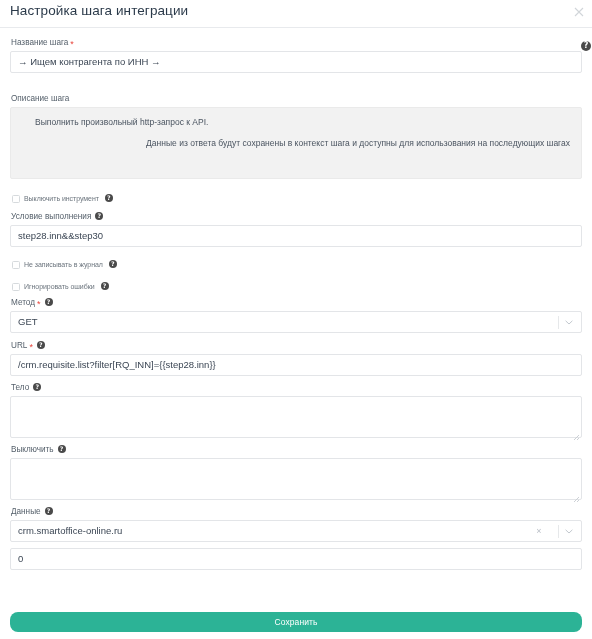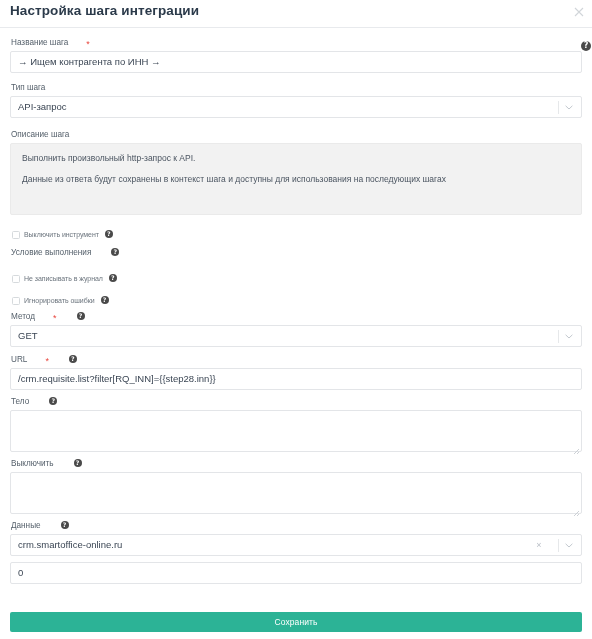--- a/index.html
+++ b/index.html
@@ -15,21 +15,21 @@
   
   .header {
     position: relative;
     height: 28px;
     border-bottom: 1px solid #e8eaed;
   }
   .title {
     position: absolute;
     left: 10px; top: 3px;
     font-size: 13.5px;
-    font-weight: bold;
+    font-weight: normal;
     color: #2b3a4a;
     letter-spacing: .1px;
     white-space: nowrap;
   }
   .close-icon {
     position: absolute;
     right: 5px; top: 4px;
     width: 16px; height: 16px;
     cursor: pointer;
     opacity: .45;
@@ -51,21 +51,21 @@
 
   .field { margin-bottom: 0; }
   .label {
     font-size: 8.2px;
     color: #55606b;
     line-height: 11px;
     margin: 0 0 3px 1px;
     white-space: nowrap;
     display: flex;
     align-items: center;
-    gap: 18px;
+    gap: 2px;
   }
   .label .req { color:#e8453c; font-size:9px; line-height:8px; position:relative; top:1px; }
 
   
   .help {
     display: inline-block;
     width: 8px; height: 8px;
     border-radius: 50%;
     background: #4a4a4a;
     color: #fff;
@@ -129,30 +129,30 @@
     width: 12px; height: 20px;
     display: flex; align-items: center; justify-content: center;
     color: #b9bfc6; font-size: 9px; cursor: pointer;
   }
 
   .desc {
     width: 100%;
     background: #f2f2f2;
     border: 1px solid #eaeaea;
     border-radius: 2px;
-    padding: 9px 11px 10px 11px;
+    padding: 9px 11px 10px 24px;
     min-height: 72px;
   }
   .desc p {
     margin: 0 0 11px 0;
     font-size: 8.5px;
     color: #4a5460;
     line-height: 10px;
   }
-  .desc p:last-child { margin-bottom: 0; }
+  .desc p:last-child { margin-bottom: 0; text-align: right; }
 
   .checkrow {
     display: flex;
     align-items: center;
     gap: 4px;
     margin: 0 0 0 2px;
     height: 13px;
   }
   .cbox {
     width: 8px; height: 8px;
@@ -183,21 +183,21 @@
     right: 1px; bottom: 1px;
     width: 9px; height: 9px;
   }
 
   .save {
     position: absolute;
     left: 10px; right: 10px;
     bottom: 7px;
     height: 20px;
     background: #2cb396;
-    border-radius: 2px;
+    border-radius: 8px;
     color: #fff;
     font-size: 8.5px;
     display: flex;
     align-items: center;
     justify-content: center;
     cursor: pointer;
     letter-spacing: .1px;
   }
 
   .gap4 { height: 4px; }
@@ -230,34 +230,20 @@
     <div class="field">
       <div class="label">
         <span>Название шага</span>
         <span class="req">*</span>
       </div>
       <div class="input">→ Ищем контрагента по ИНН →</div>
     </div>
 
     <div class="gap9"></div>
 
-    <div class="field">
-      <div class="label">
-        <span>Тип шага</span>
-      </div>
-      <div class="select">
-        <span>API-запрос</span>
-        <span class="sep"></span>
-        <span class="chev">
-          <svg width="8" height="5" viewBox="0 0 8 5">
-              <path d="M0.6 0.8 L4 4 L7.4 0.8" stroke="#c2c8ce" stroke-width="1" fill="none"></path>
-            </svg>
-        </span>
-      </div>
-    </div>
 
     <div class="gap11"></div>
 
     <div class="field">
       <div class="label">
         <span>Описание шага</span>
       </div>
       <div class="desc">
         <p>Выполнить произвольный http-запрос к API.</p>
         <p>Данные из ответа будут сохранены в контекст шага и доступны для использования на последующих шагах</p>
@@ -272,20 +258,21 @@
       <span class="help">?</span>
     </div>
 
     <div class="gap6"></div>
 
     <div class="field">
       <div class="label">
         <span>Условие выполнения</span>
         <span class="help">?</span>
       </div>
+      <div class="input">step28.inn&amp;&amp;step30</div>
     </div>
 
     <div class="gap11"></div>
 
     <div class="checkrow">
       <span class="cbox"></span>
       <span class="clabel">Не записывать в журнал</span>
       <span class="help">?</span>
     </div>
 

